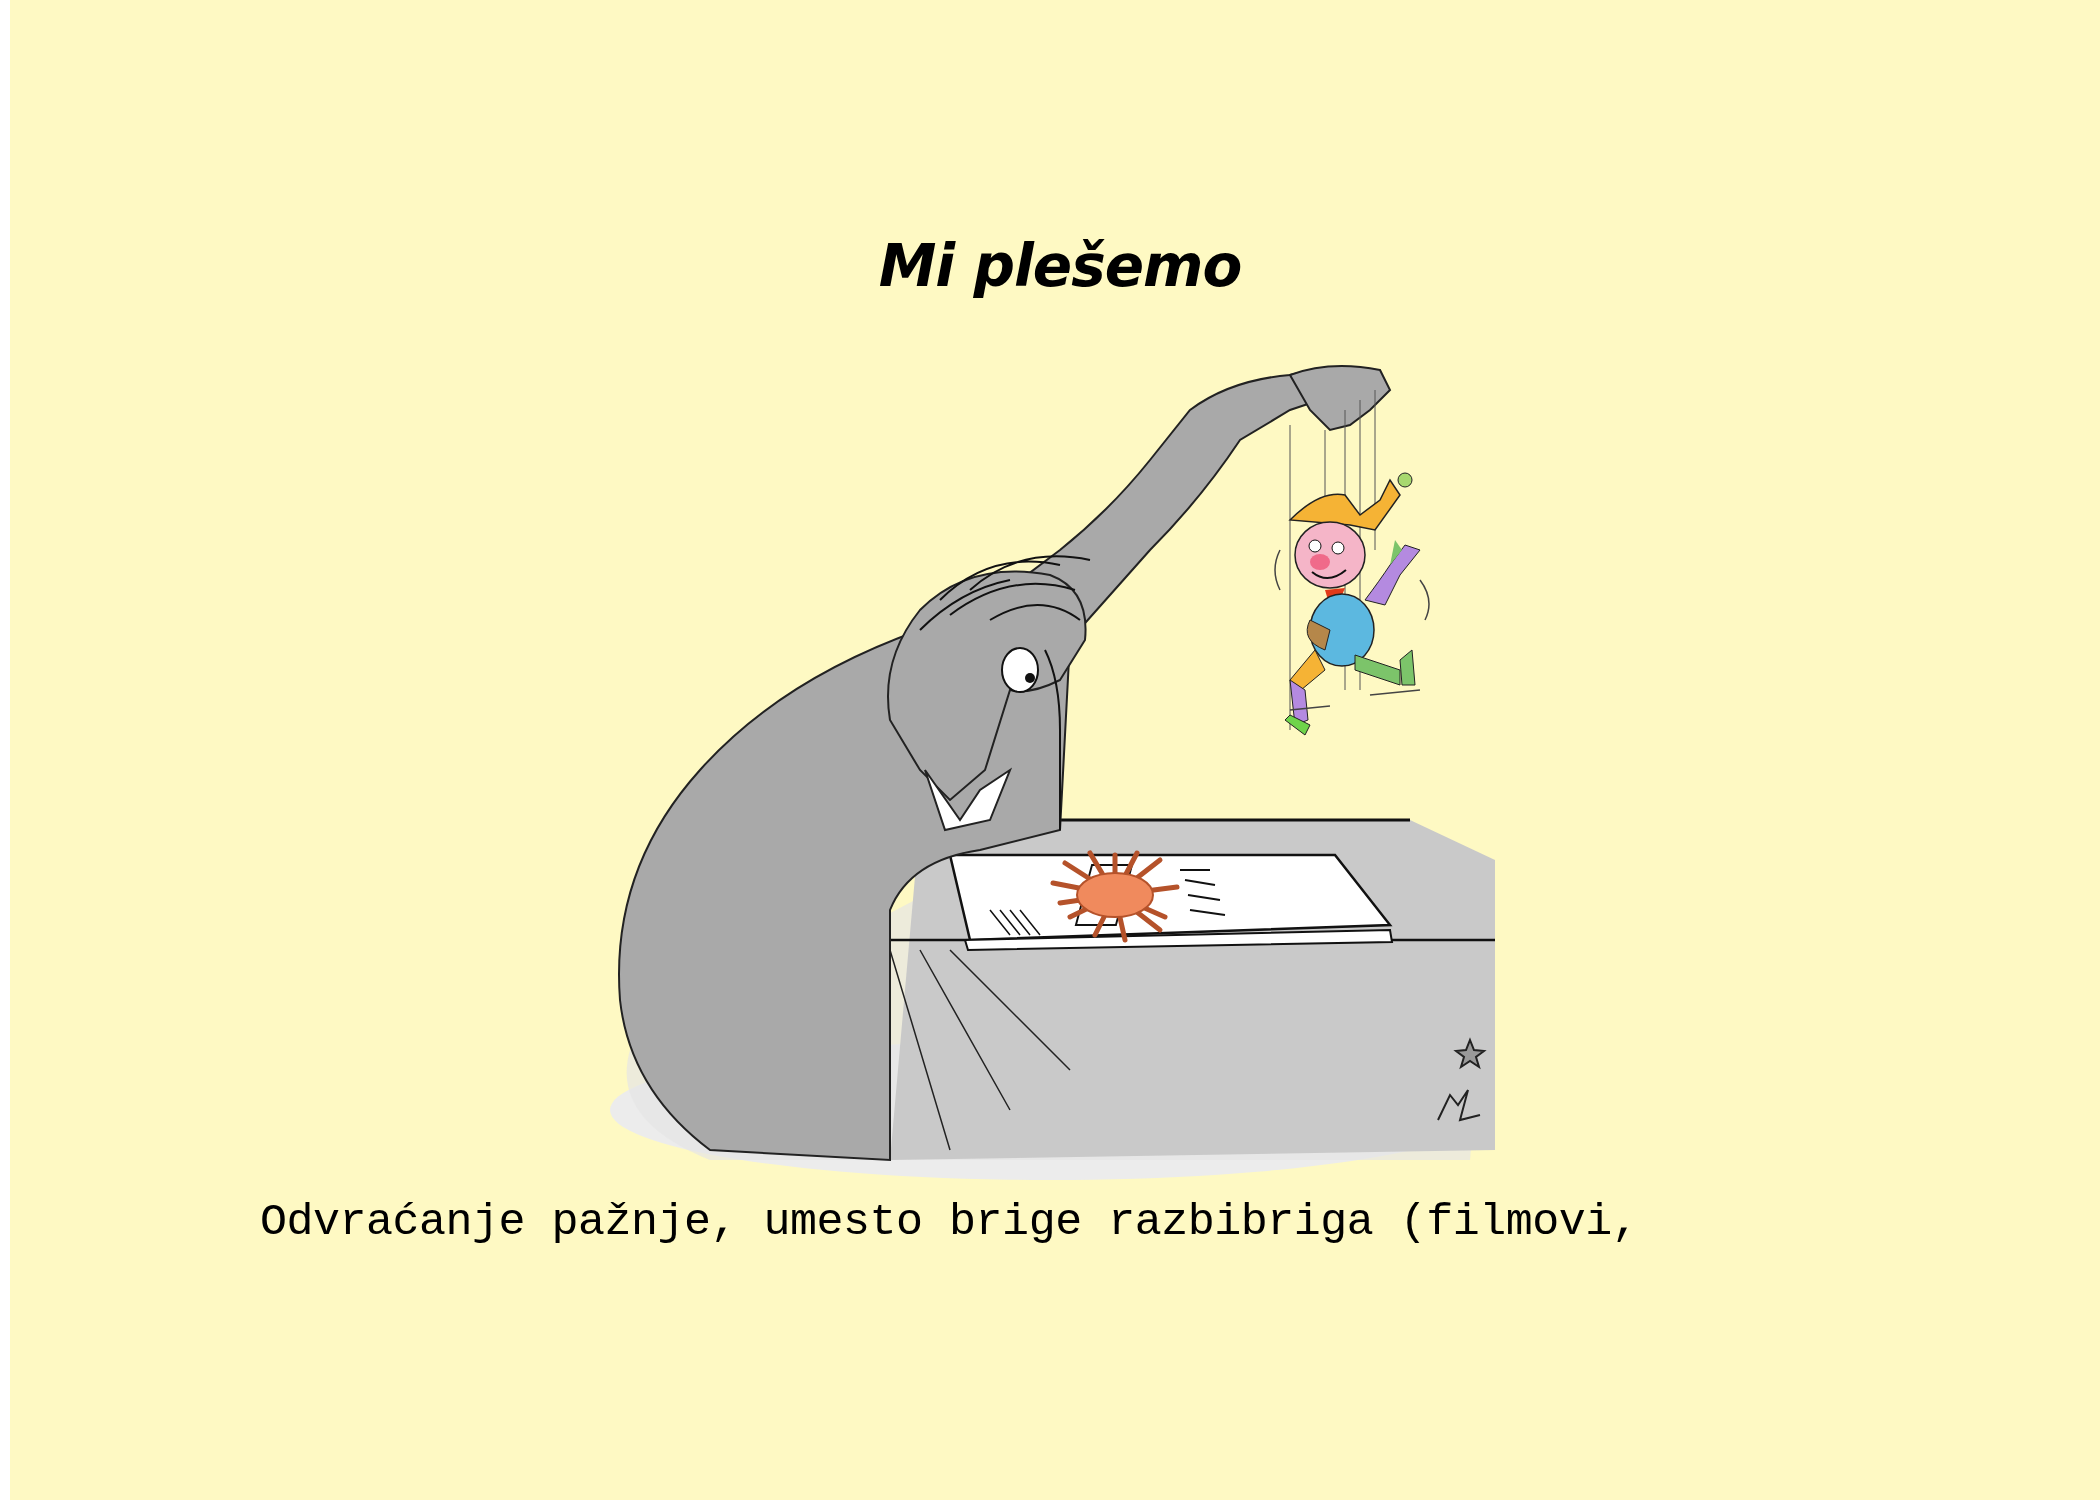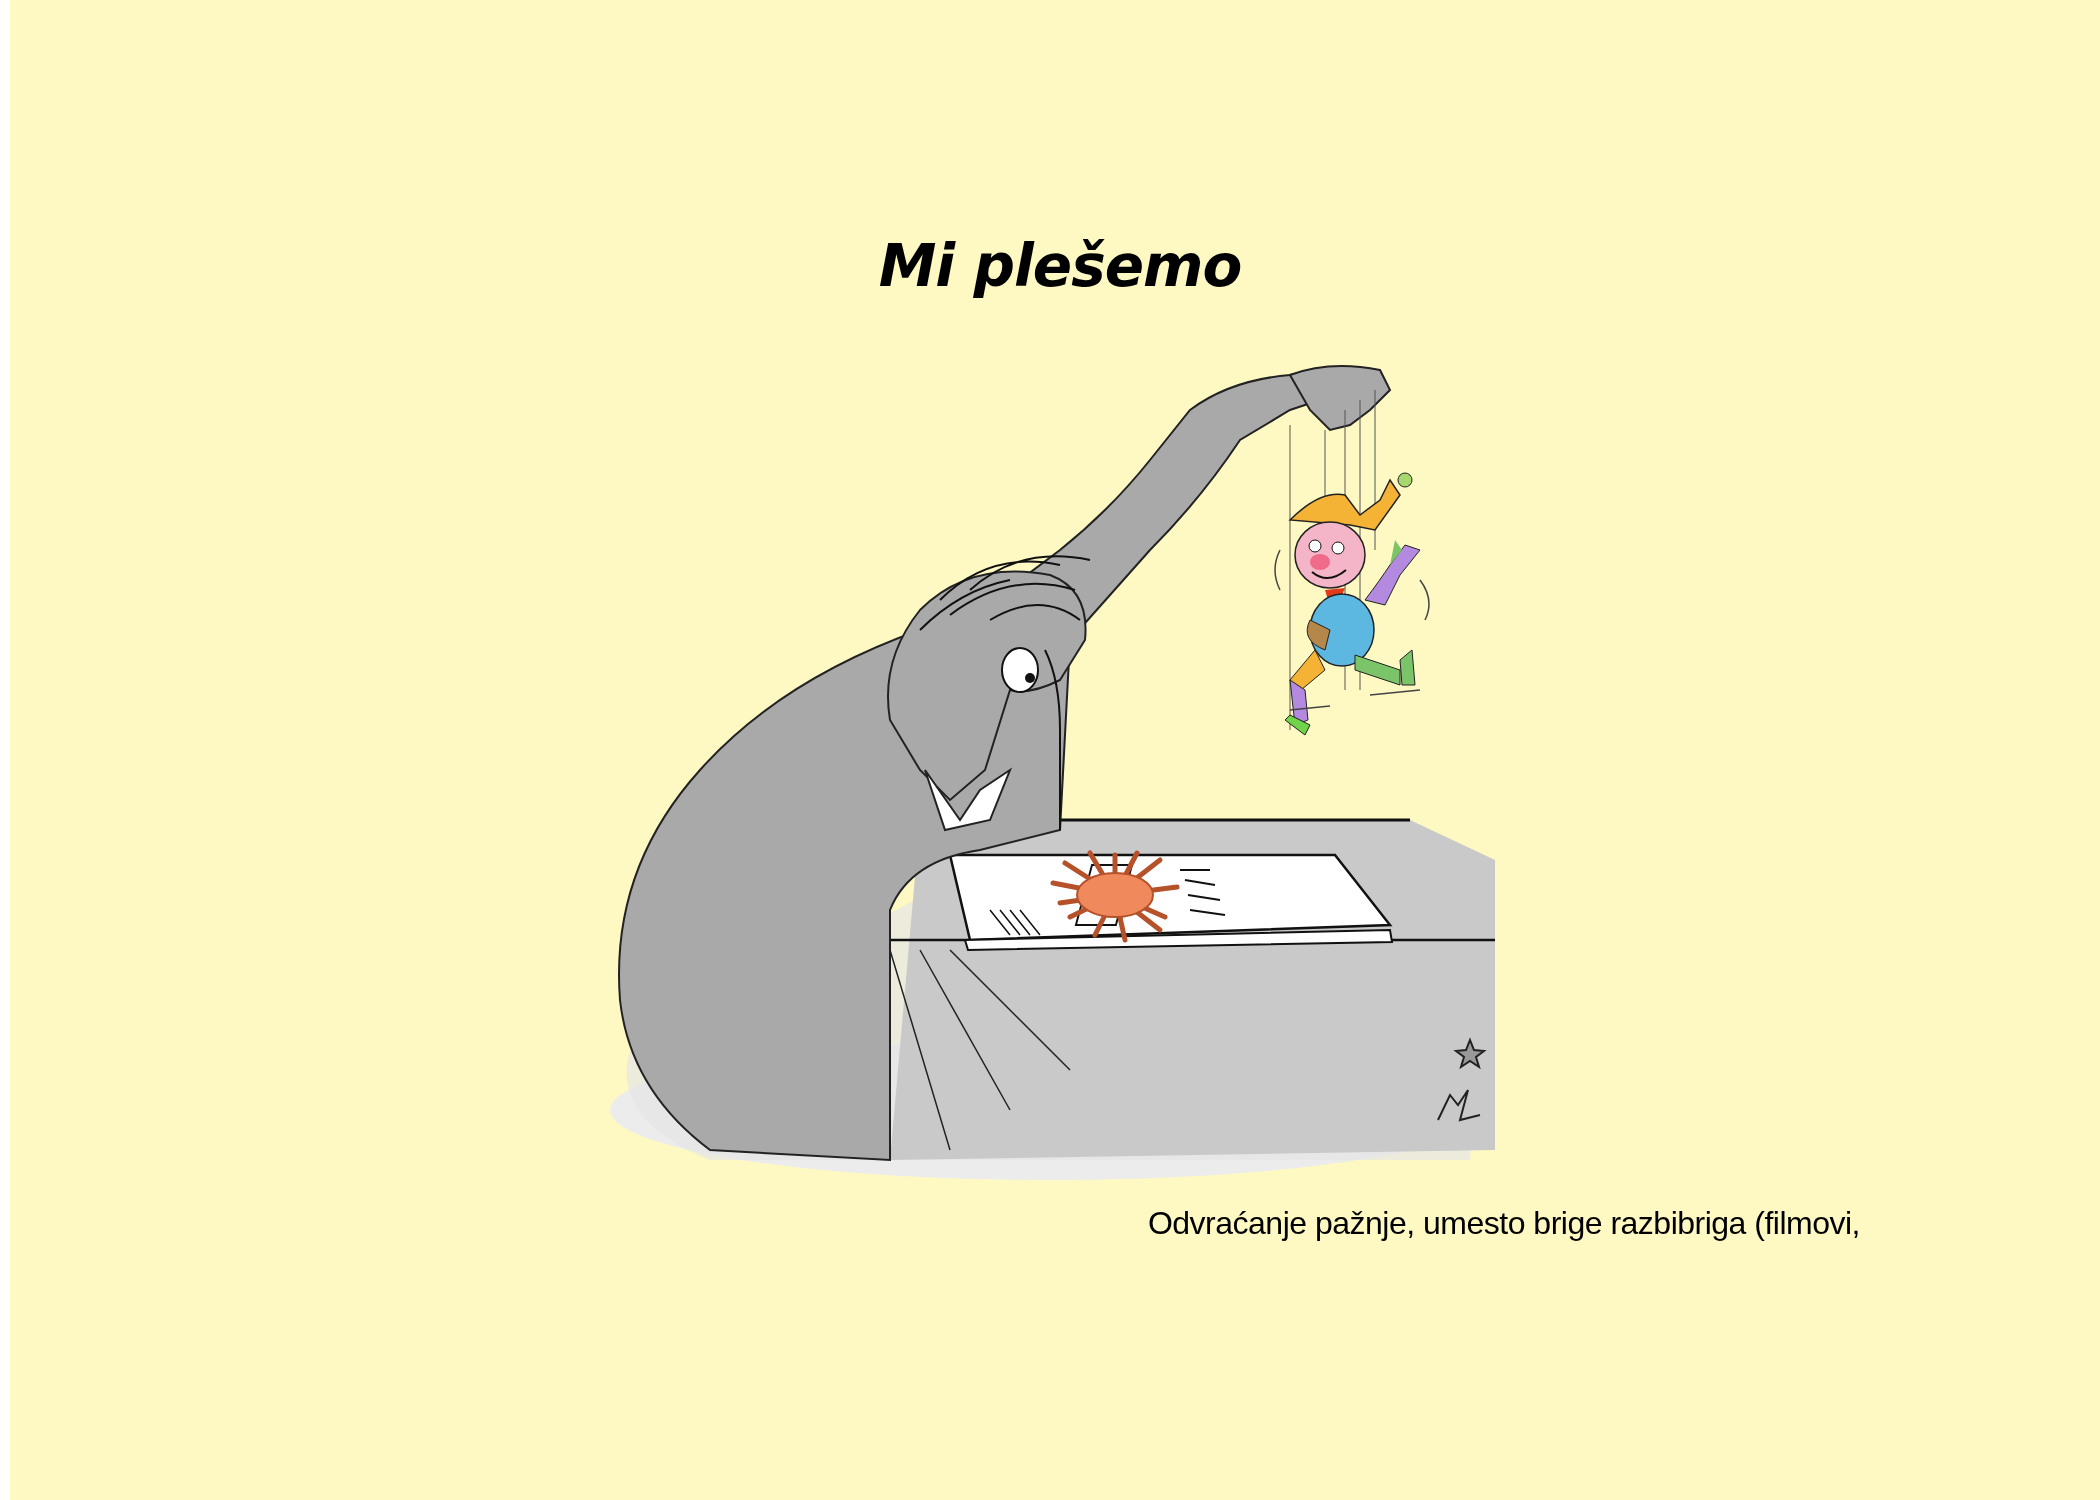--- a/index.html
+++ b/index.html
@@ -4,22 +4,22 @@
 <style>
   html, body { margin: 0; padding: 0; background: #ffffff; }
   body { width: 2100px; height: 1500px; position: relative; overflow: hidden; font-family: "DejaVu Sans", "Liberation Sans", sans-serif; }
   .slide { position: absolute; left: 10px; top: 0; width: 2100px; height: 1500px; background: #fef9c3; }
   .title {
     position: absolute; left: 0; width: 2100px; top: 232px; text-align: center;
     font-family: "DejaVu Sans", sans-serif; font-weight: bold; font-style: italic;
     font-size: 58px; color: #000000; letter-spacing: -1px;
   }
   .caption {
-    position: absolute; left: 250px; width: 1600px; top: 1188px; text-align: right;
-    font-family: Liberation Sans, sans-serif; font-size: 32px; line-height: 70px;
+    position: absolute; left: 250px; width: 1600px; top: 1188px; text-align: left;
+    font-family: Liberation Mono, monospace; font-size: 45px; line-height: 70px;
     color: #000000; letter-spacing: -0.5px;
   }
   .caption span { display: block; }
   .illustration { position: absolute; left: 580px; top: 350px; width: 940px; height: 830px; }
   .illustration svg { width: 100%; height: 100%; display: block; }
 </style>
 </head>
 <body>
 
 <div class="slide">

